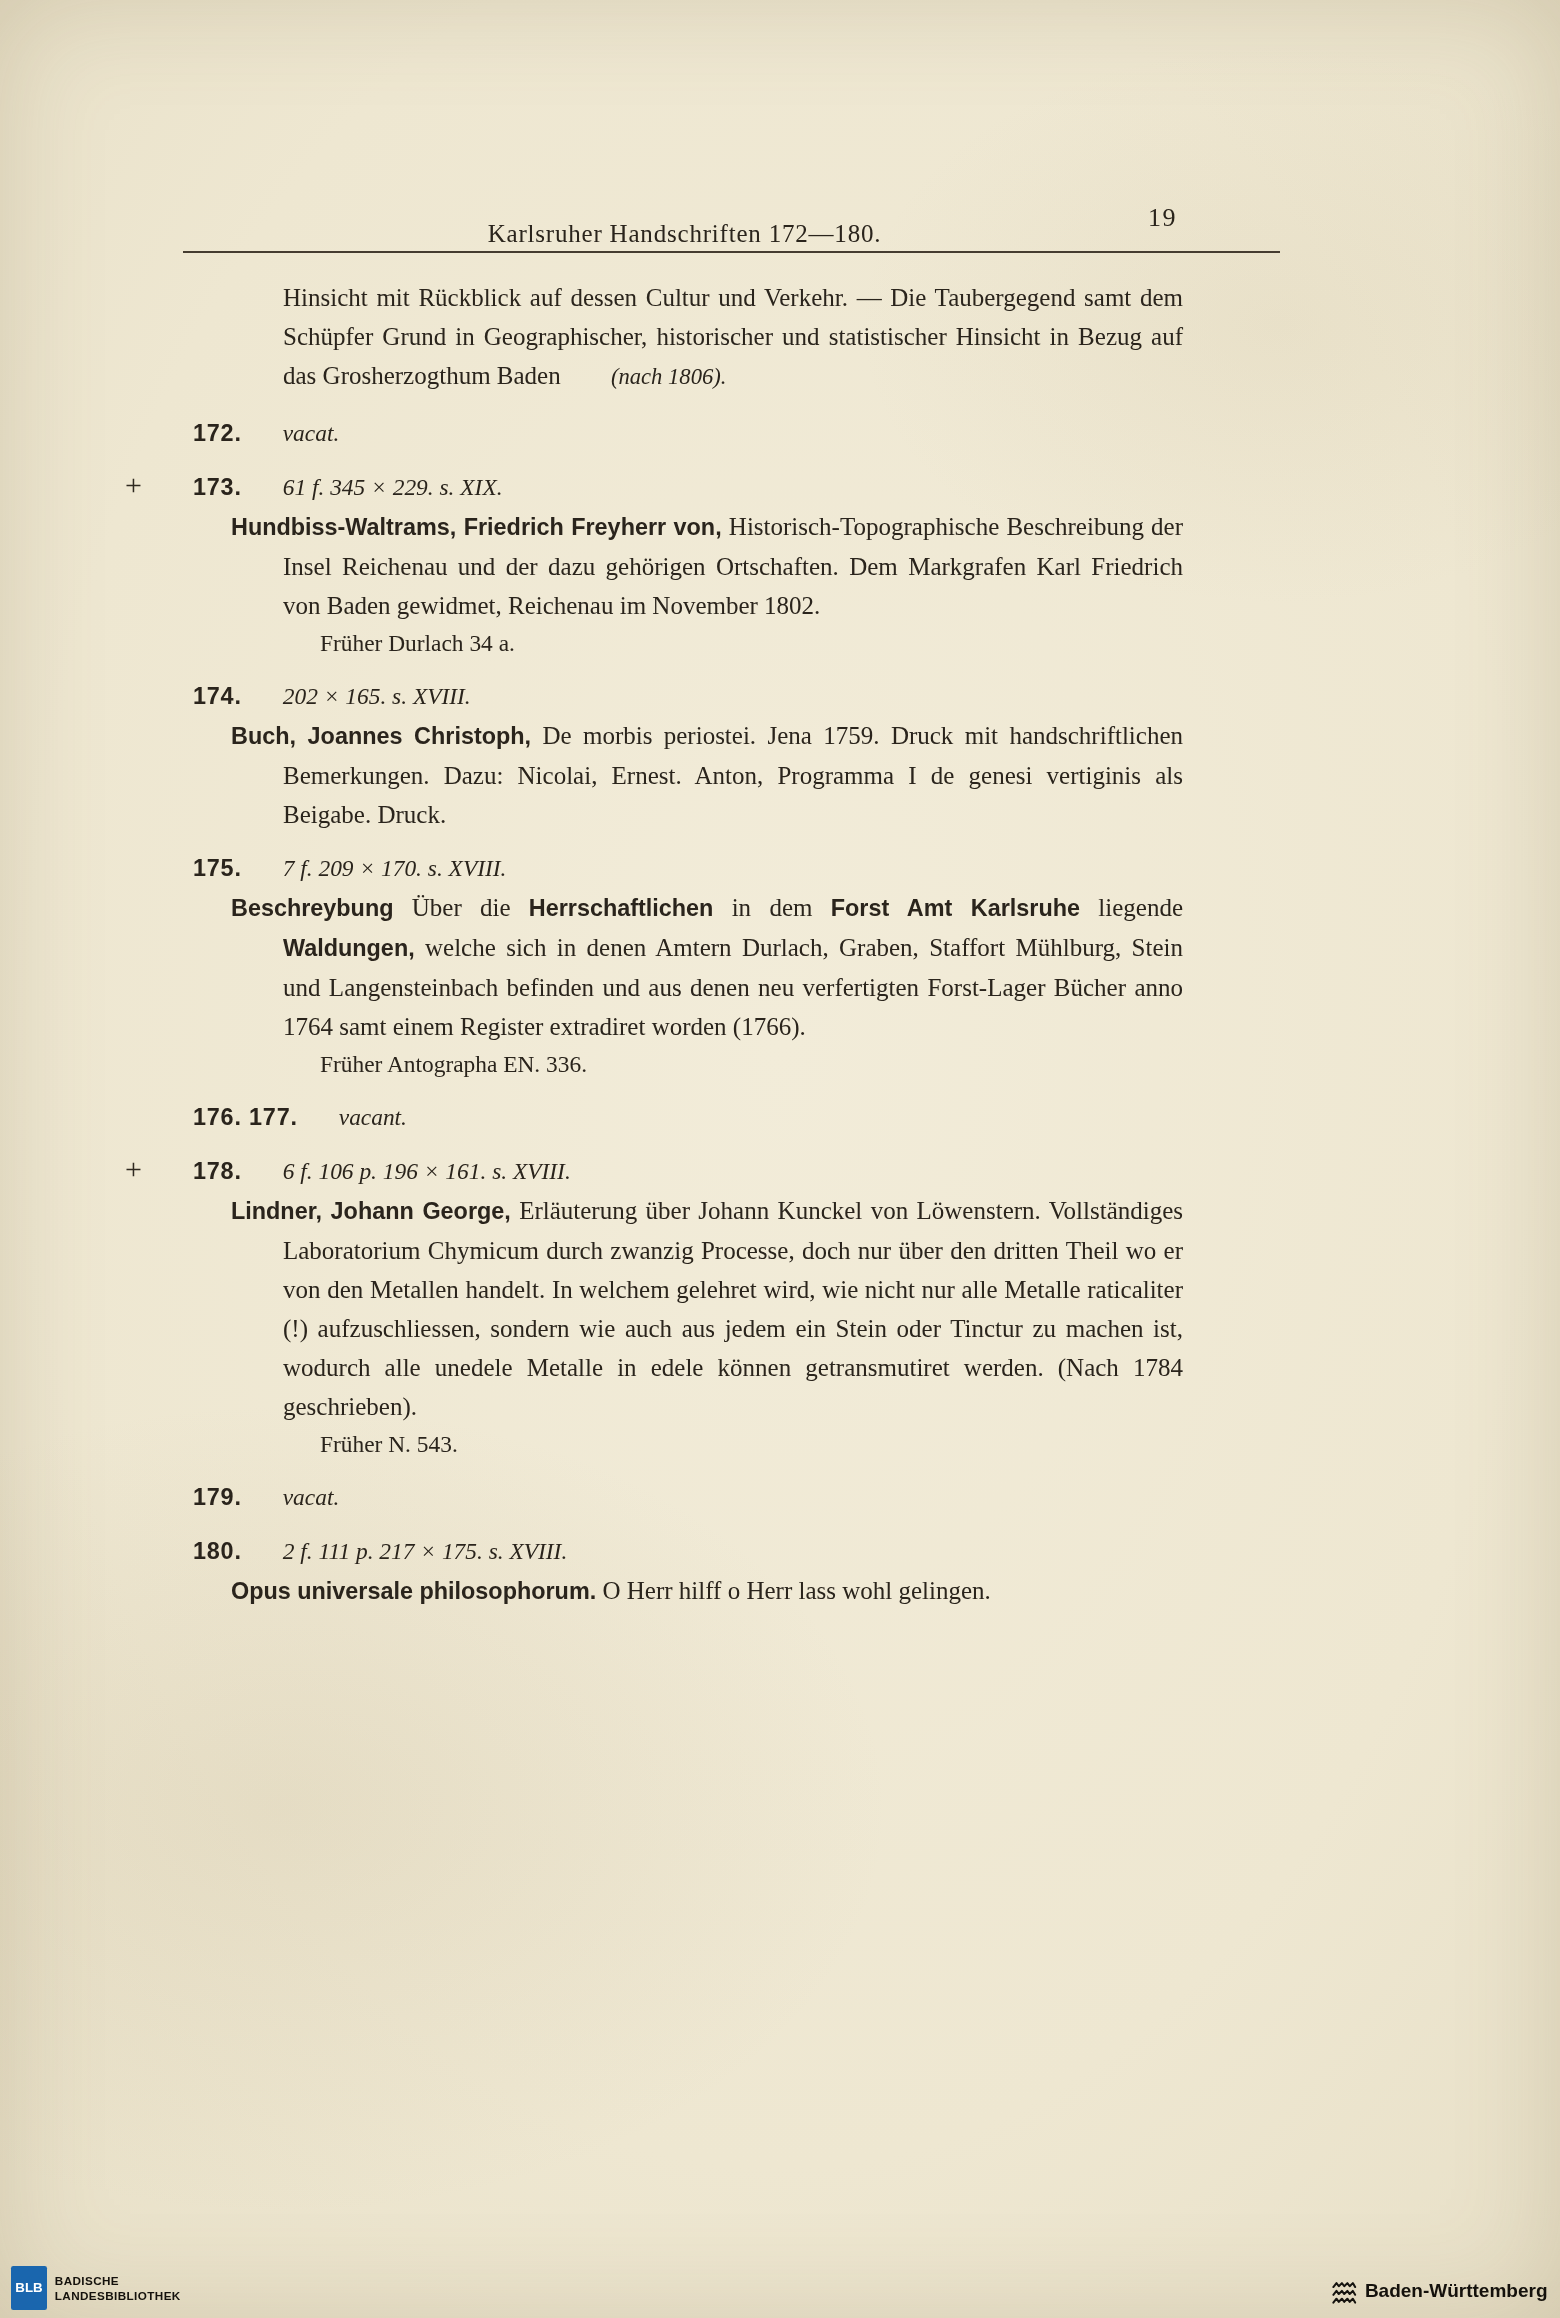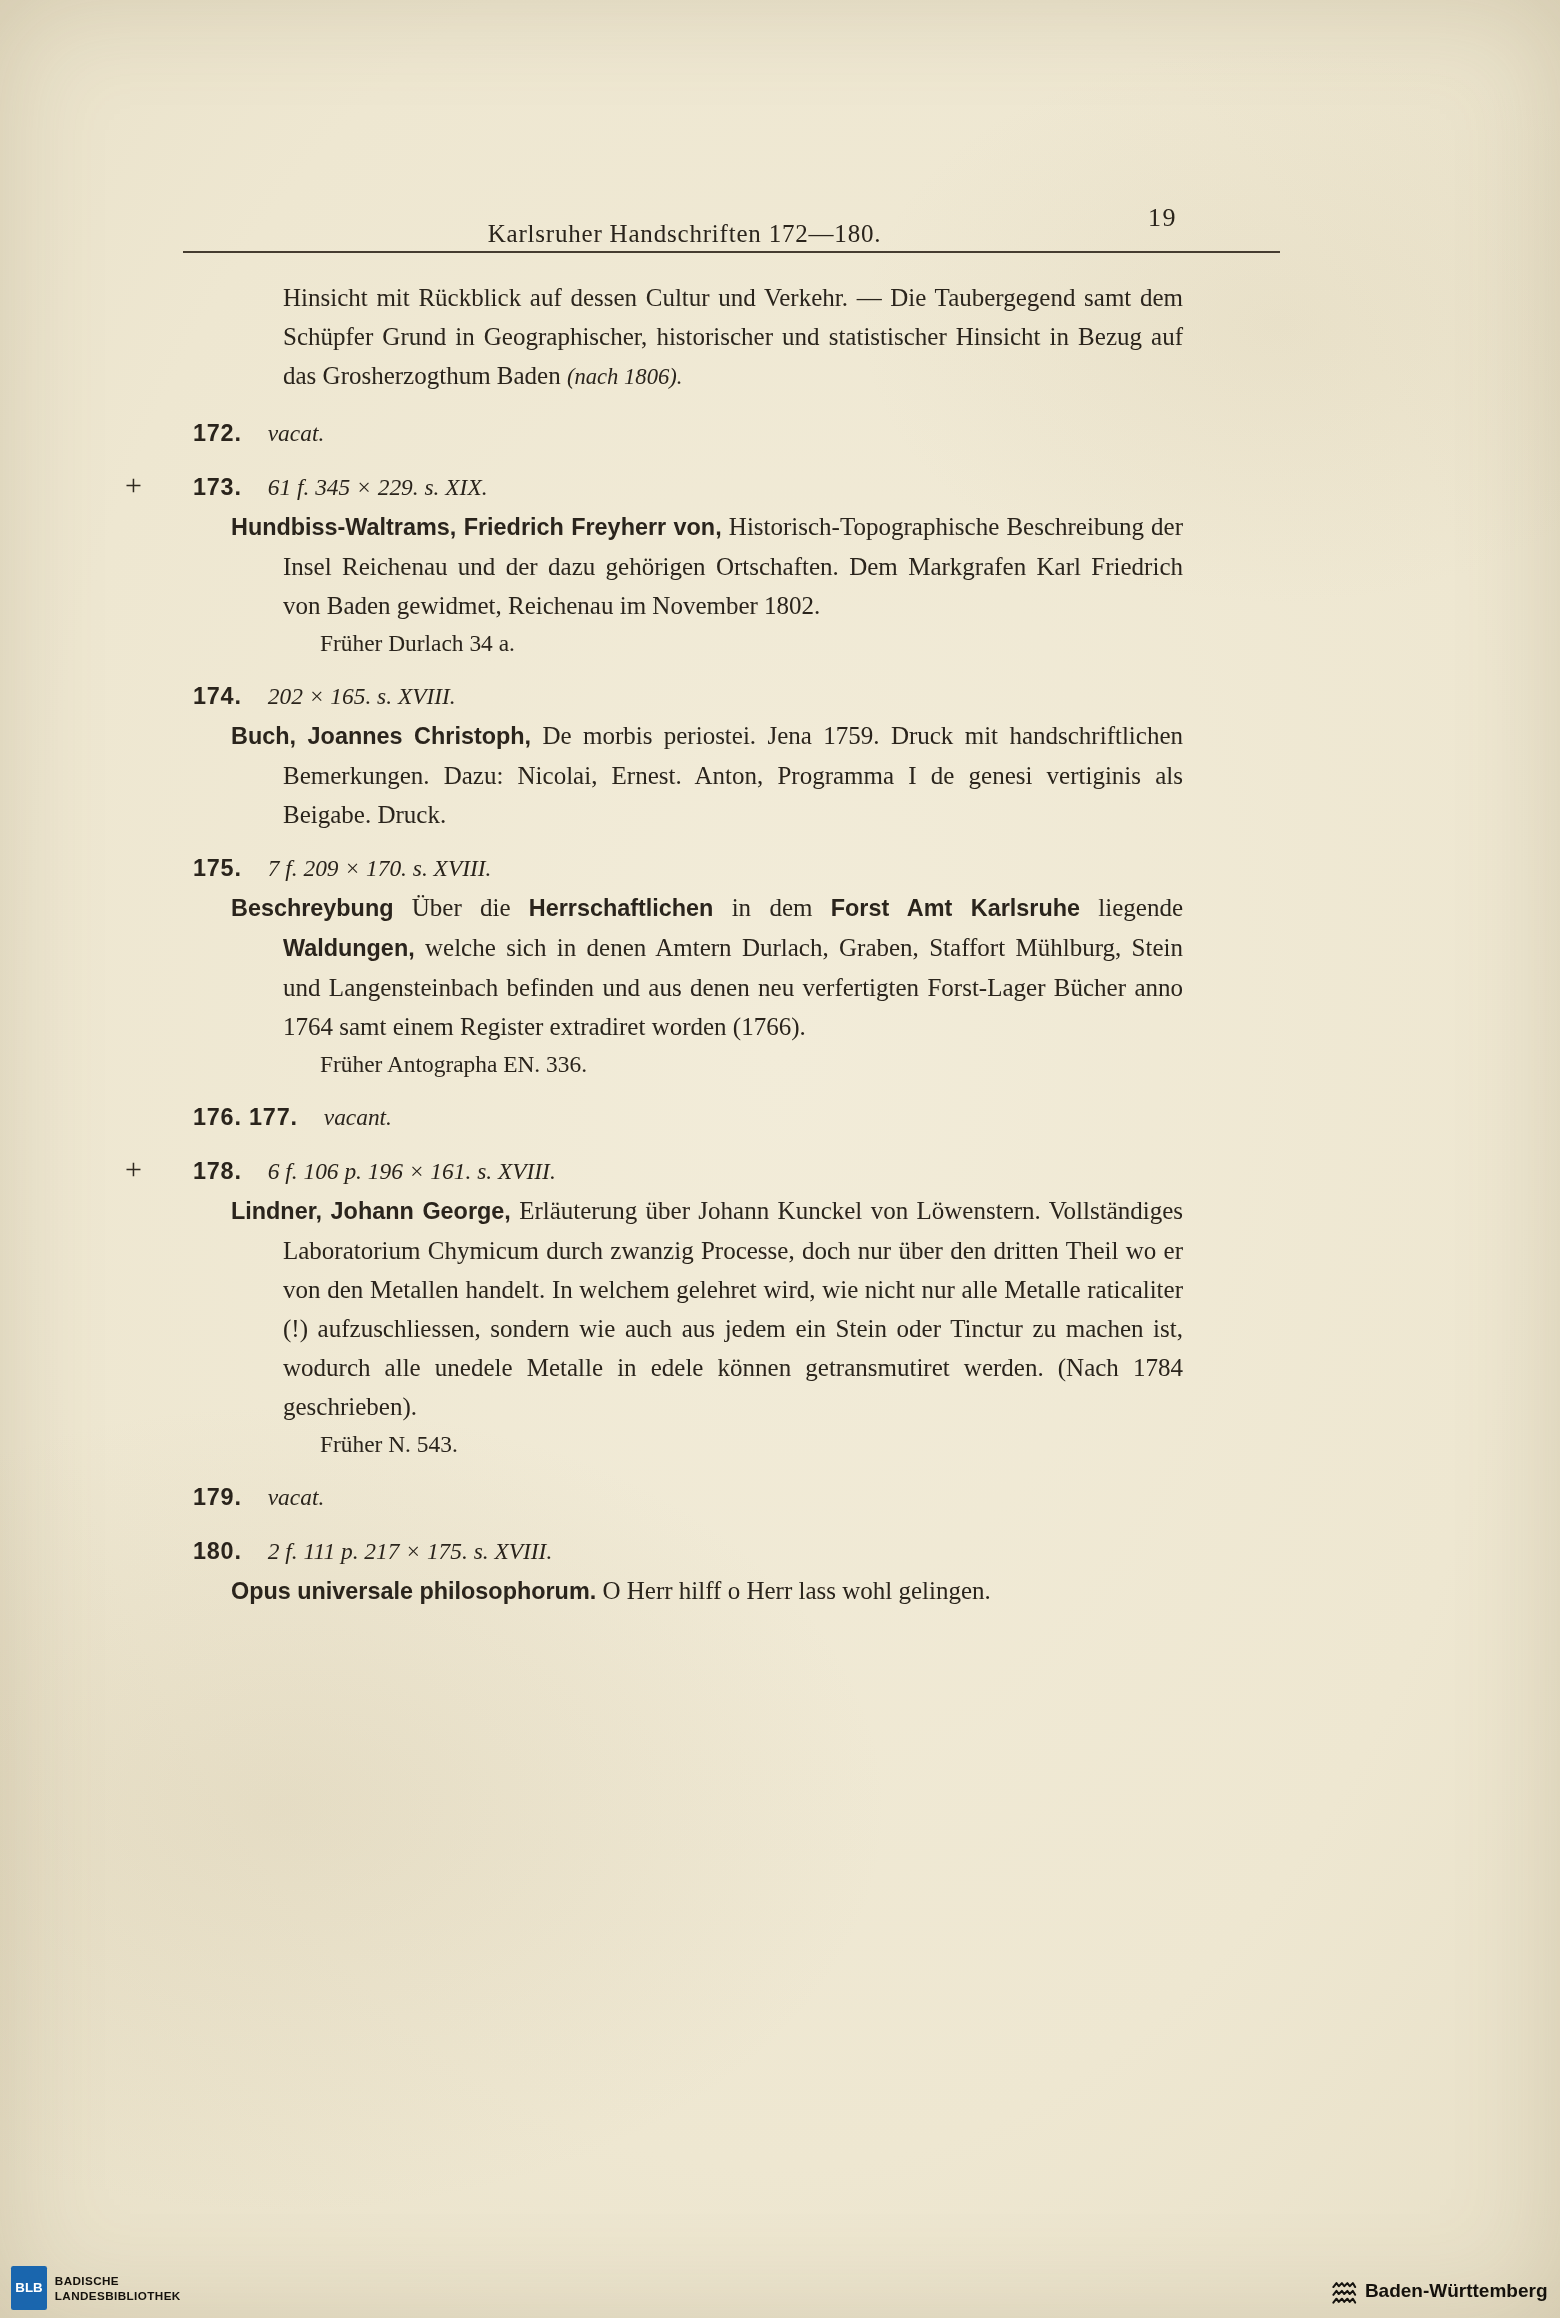--- a/index.html
+++ b/index.html
@@ -28,33 +28,33 @@
   }
   .header-rule {
     position: absolute; top: 251px; left: 183px; width: 1097px; height: 2.3px;
     background: #453c30;
   }
   .content {
     position: absolute; top: 278px; left: 283px; width: 900px;
     font-size: 25px; line-height: 39px;
   }
   .intro { margin: 0 0 17px 0; text-align: justify; }
-  .it { font-style: italic; }
+  .it { font-style: italic; margin-left: 44px; }
   .sm { font-size: 22.6px; }
   .entry { position: relative; margin-bottom: 14px; }
   .plus {
     position: absolute; left: -158px; top: -1.6px;
     font-size: 30px; color: #2f2920;
   }
   .headrow { margin-left: -90px; }
   .num {
     font-family: "Liberation Sans", sans-serif; font-weight: 700;
     font-size: 23.4px; letter-spacing: 0.8px;
   }
-  .sizeline { font-style: italic; font-size: 23.4px; margin-left: 26px; }
+  .sizeline { font-style: italic; font-size: 23.4px; margin-left: 41px; }
   .body { margin: 0; text-align: justify; text-indent: -52px; }
   .b {
     font-family: "Liberation Sans", sans-serif; font-weight: 700;
     font-size: 23.4px;
   }
   .note { margin-left: 37px; font-size: 23.4px; line-height: 37px; }
 
   .footer-left {
     position: absolute; left: 11px; bottom: 9.4px;
     display: flex; align-items: center; gap: 7.8px;

